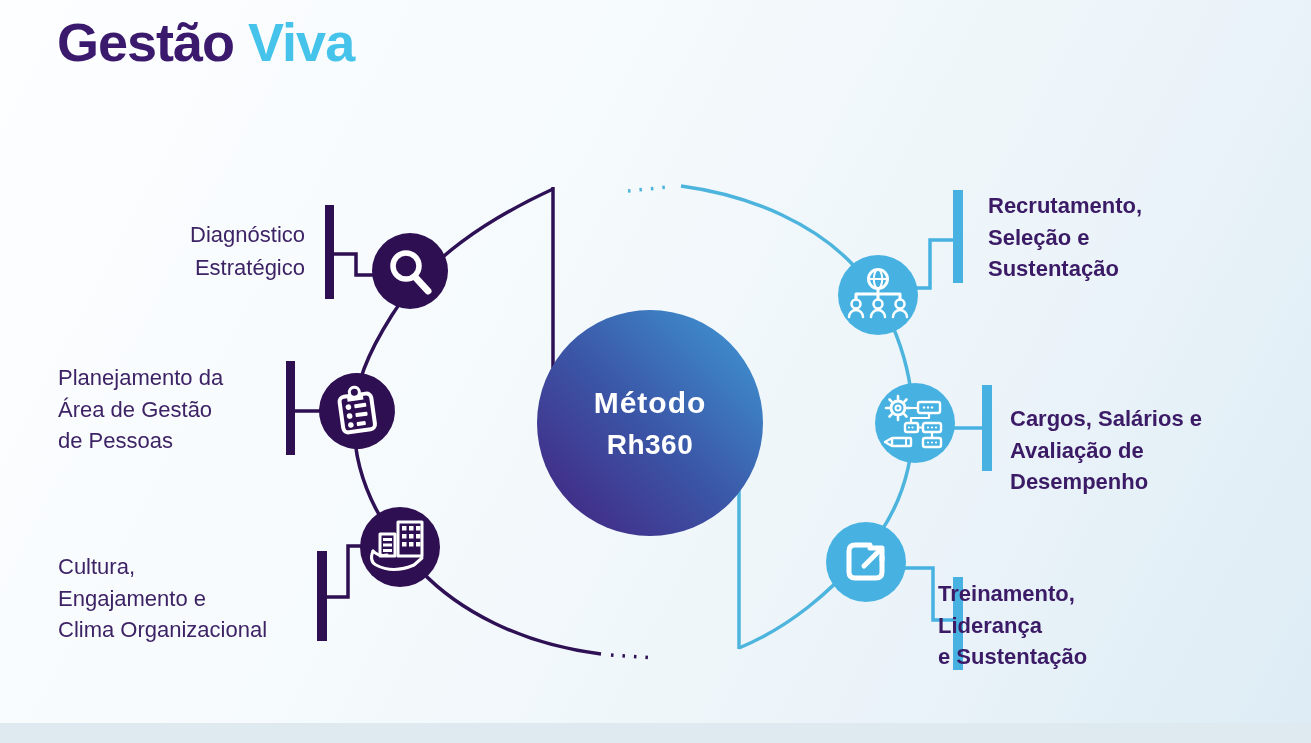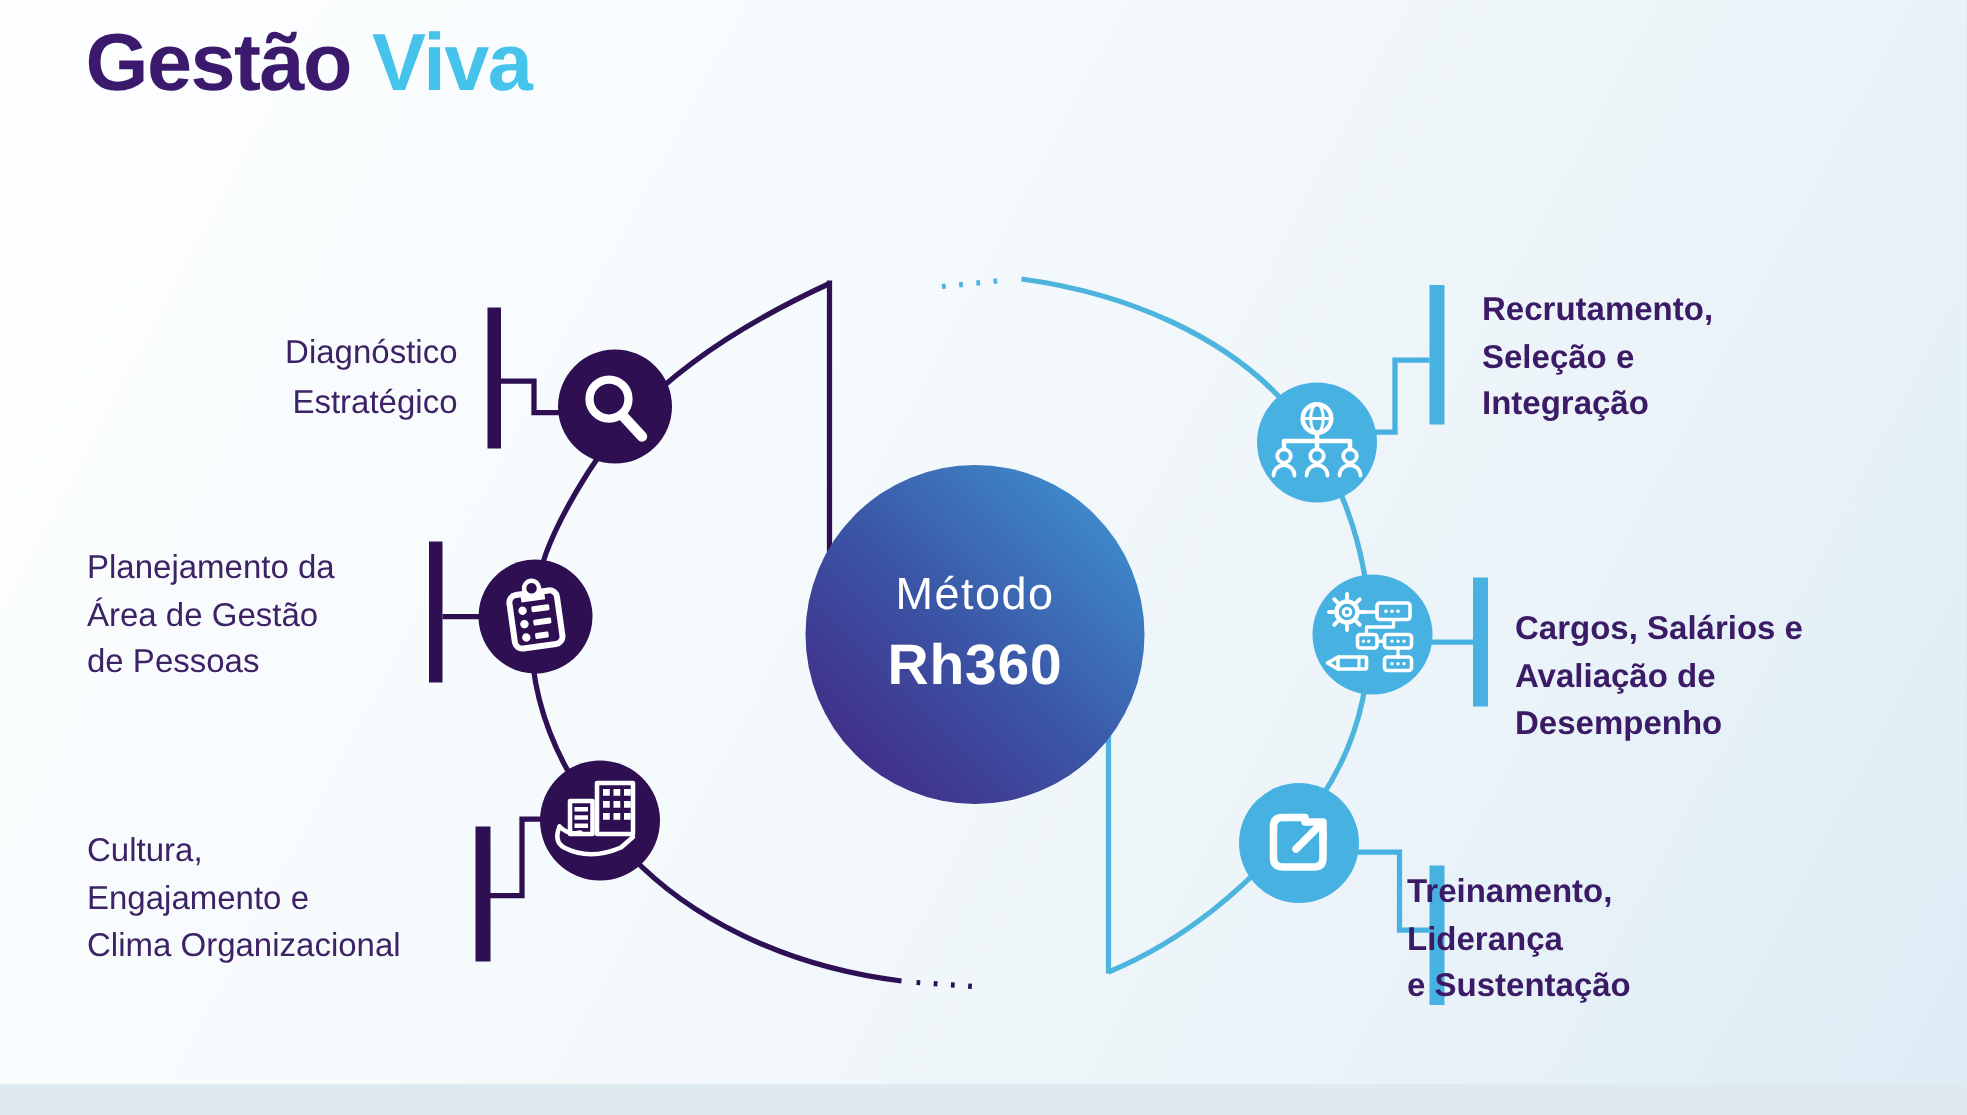--- a/index.html
+++ b/index.html
@@ -27,22 +27,22 @@
   }
   .label.right-align{text-align:right;}
   .label.bold{font-weight:700;color:#3b1a66;}
   .center-circle{
     position:absolute;left:537px;top:310px;width:226px;height:226px;
     border-radius:50%;
     background:linear-gradient(45deg,#44207e 0%,#3b55a6 48%,#3f9bd6 100%);
     display:flex;flex-direction:column;align-items:center;justify-content:center;
     gap:9px;color:#ffffff;
   }
-  .center-circle .cc1{font-size:30px;font-weight:400;letter-spacing:1px;}
-  .center-circle .cc2{font-size:38px;font-weight:700;letter-spacing:0.5px;}
+  .center-circle .cc1{font-size:30px;font-weight:700;letter-spacing:1px;}
+  .center-circle .cc2{font-size:28px;font-weight:700;letter-spacing:0.5px;}
 </style>
 </head>
 <body>
 
 <div class="stage">
 
   <svg class="layer" viewBox="0 0 1311 743">
 
     <g fill="none" stroke="#2e1055" stroke-width="3.5">
       <path d="M 553,189 C 488,219 428,258 392,315 C 368,353 354,385 354,422 C 354,474 376,523 420,570 C 458,610 520,644 601,654"></path>
@@ -190,21 +190,21 @@
 
     <div class="label right-align" style="left:95px;top:218px;width:210px;line-height:33px;">Diagnóstico
 Estratégico</div>
 
     <div class="label" style="left:58px;top:551px;">Cultura,
 Engajamento e
 Clima Organizacional</div>
 
     <div class="label bold" style="left:988px;top:190px;">Recrutamento,
 Seleção e
-Integração</div>
+Sustentação</div>
 
     <div class="label bold" style="left:1010px;top:403px;">Cargos, Salários e
 Avaliação de
 Desempenho</div>
 
     <div class="label bold" style="left:938px;top:578px;">Treinamento,
 Liderança
 e Sustentação</div>
 
     <div class="center-circle">

